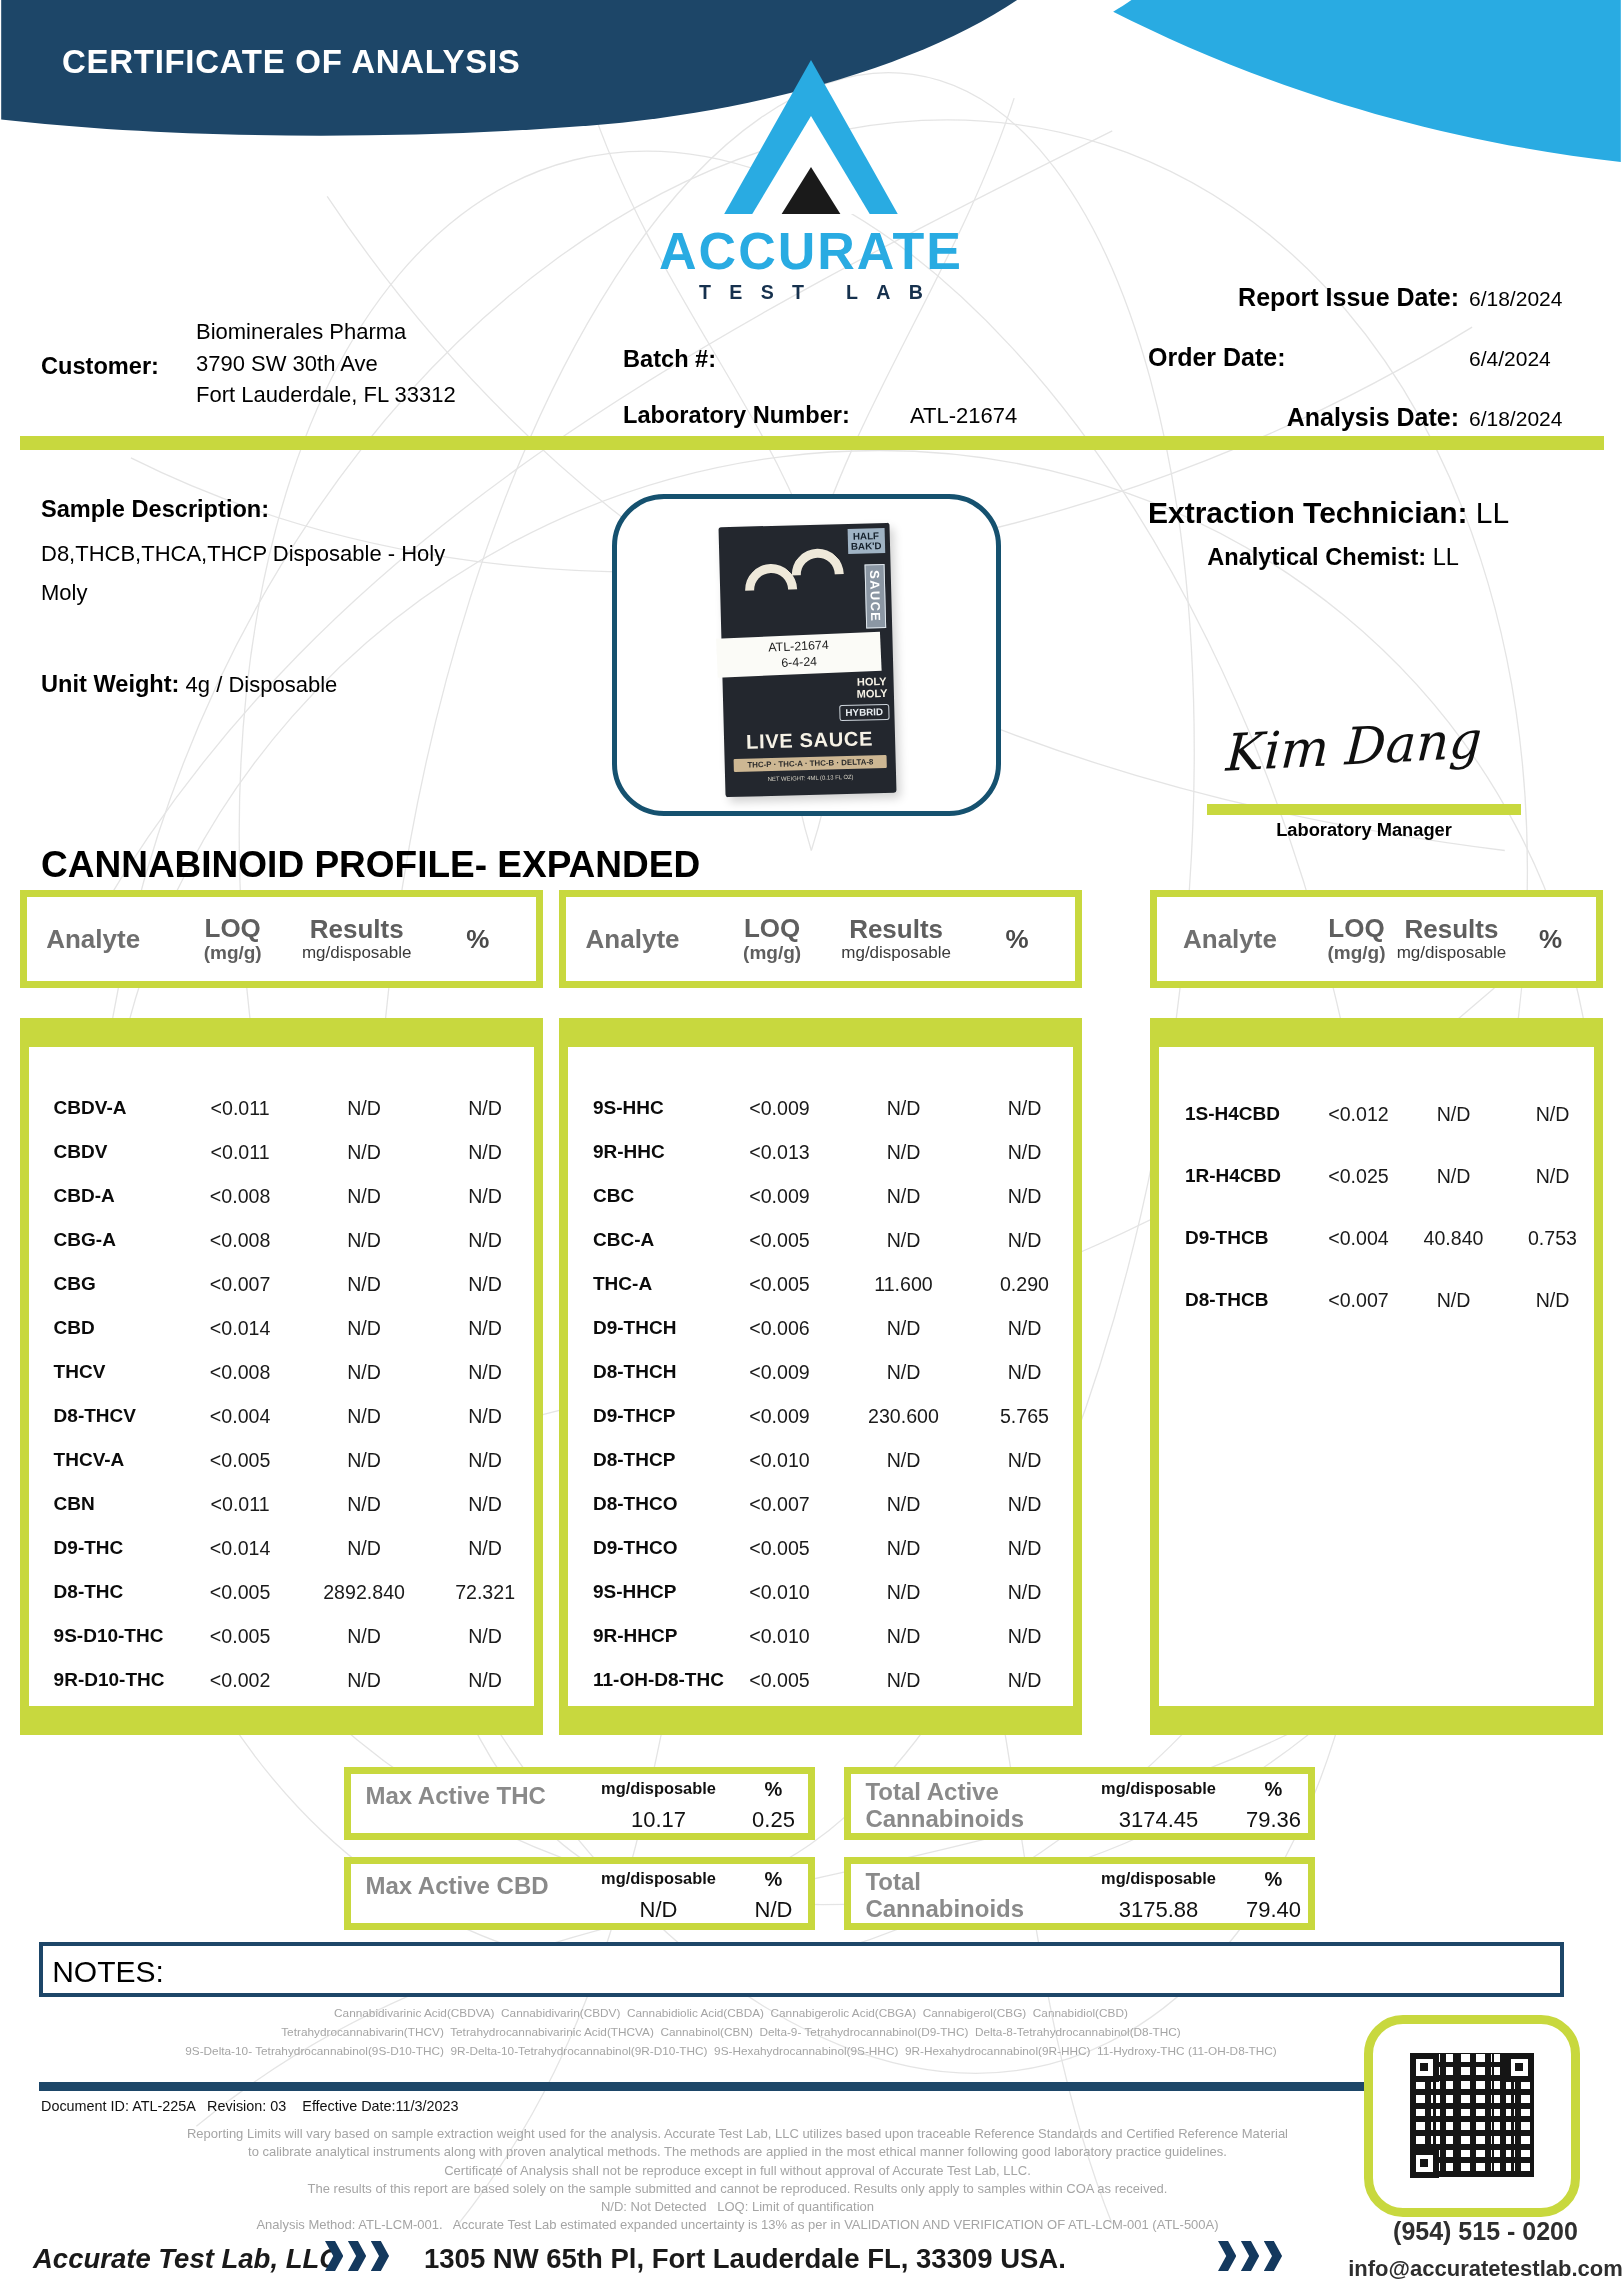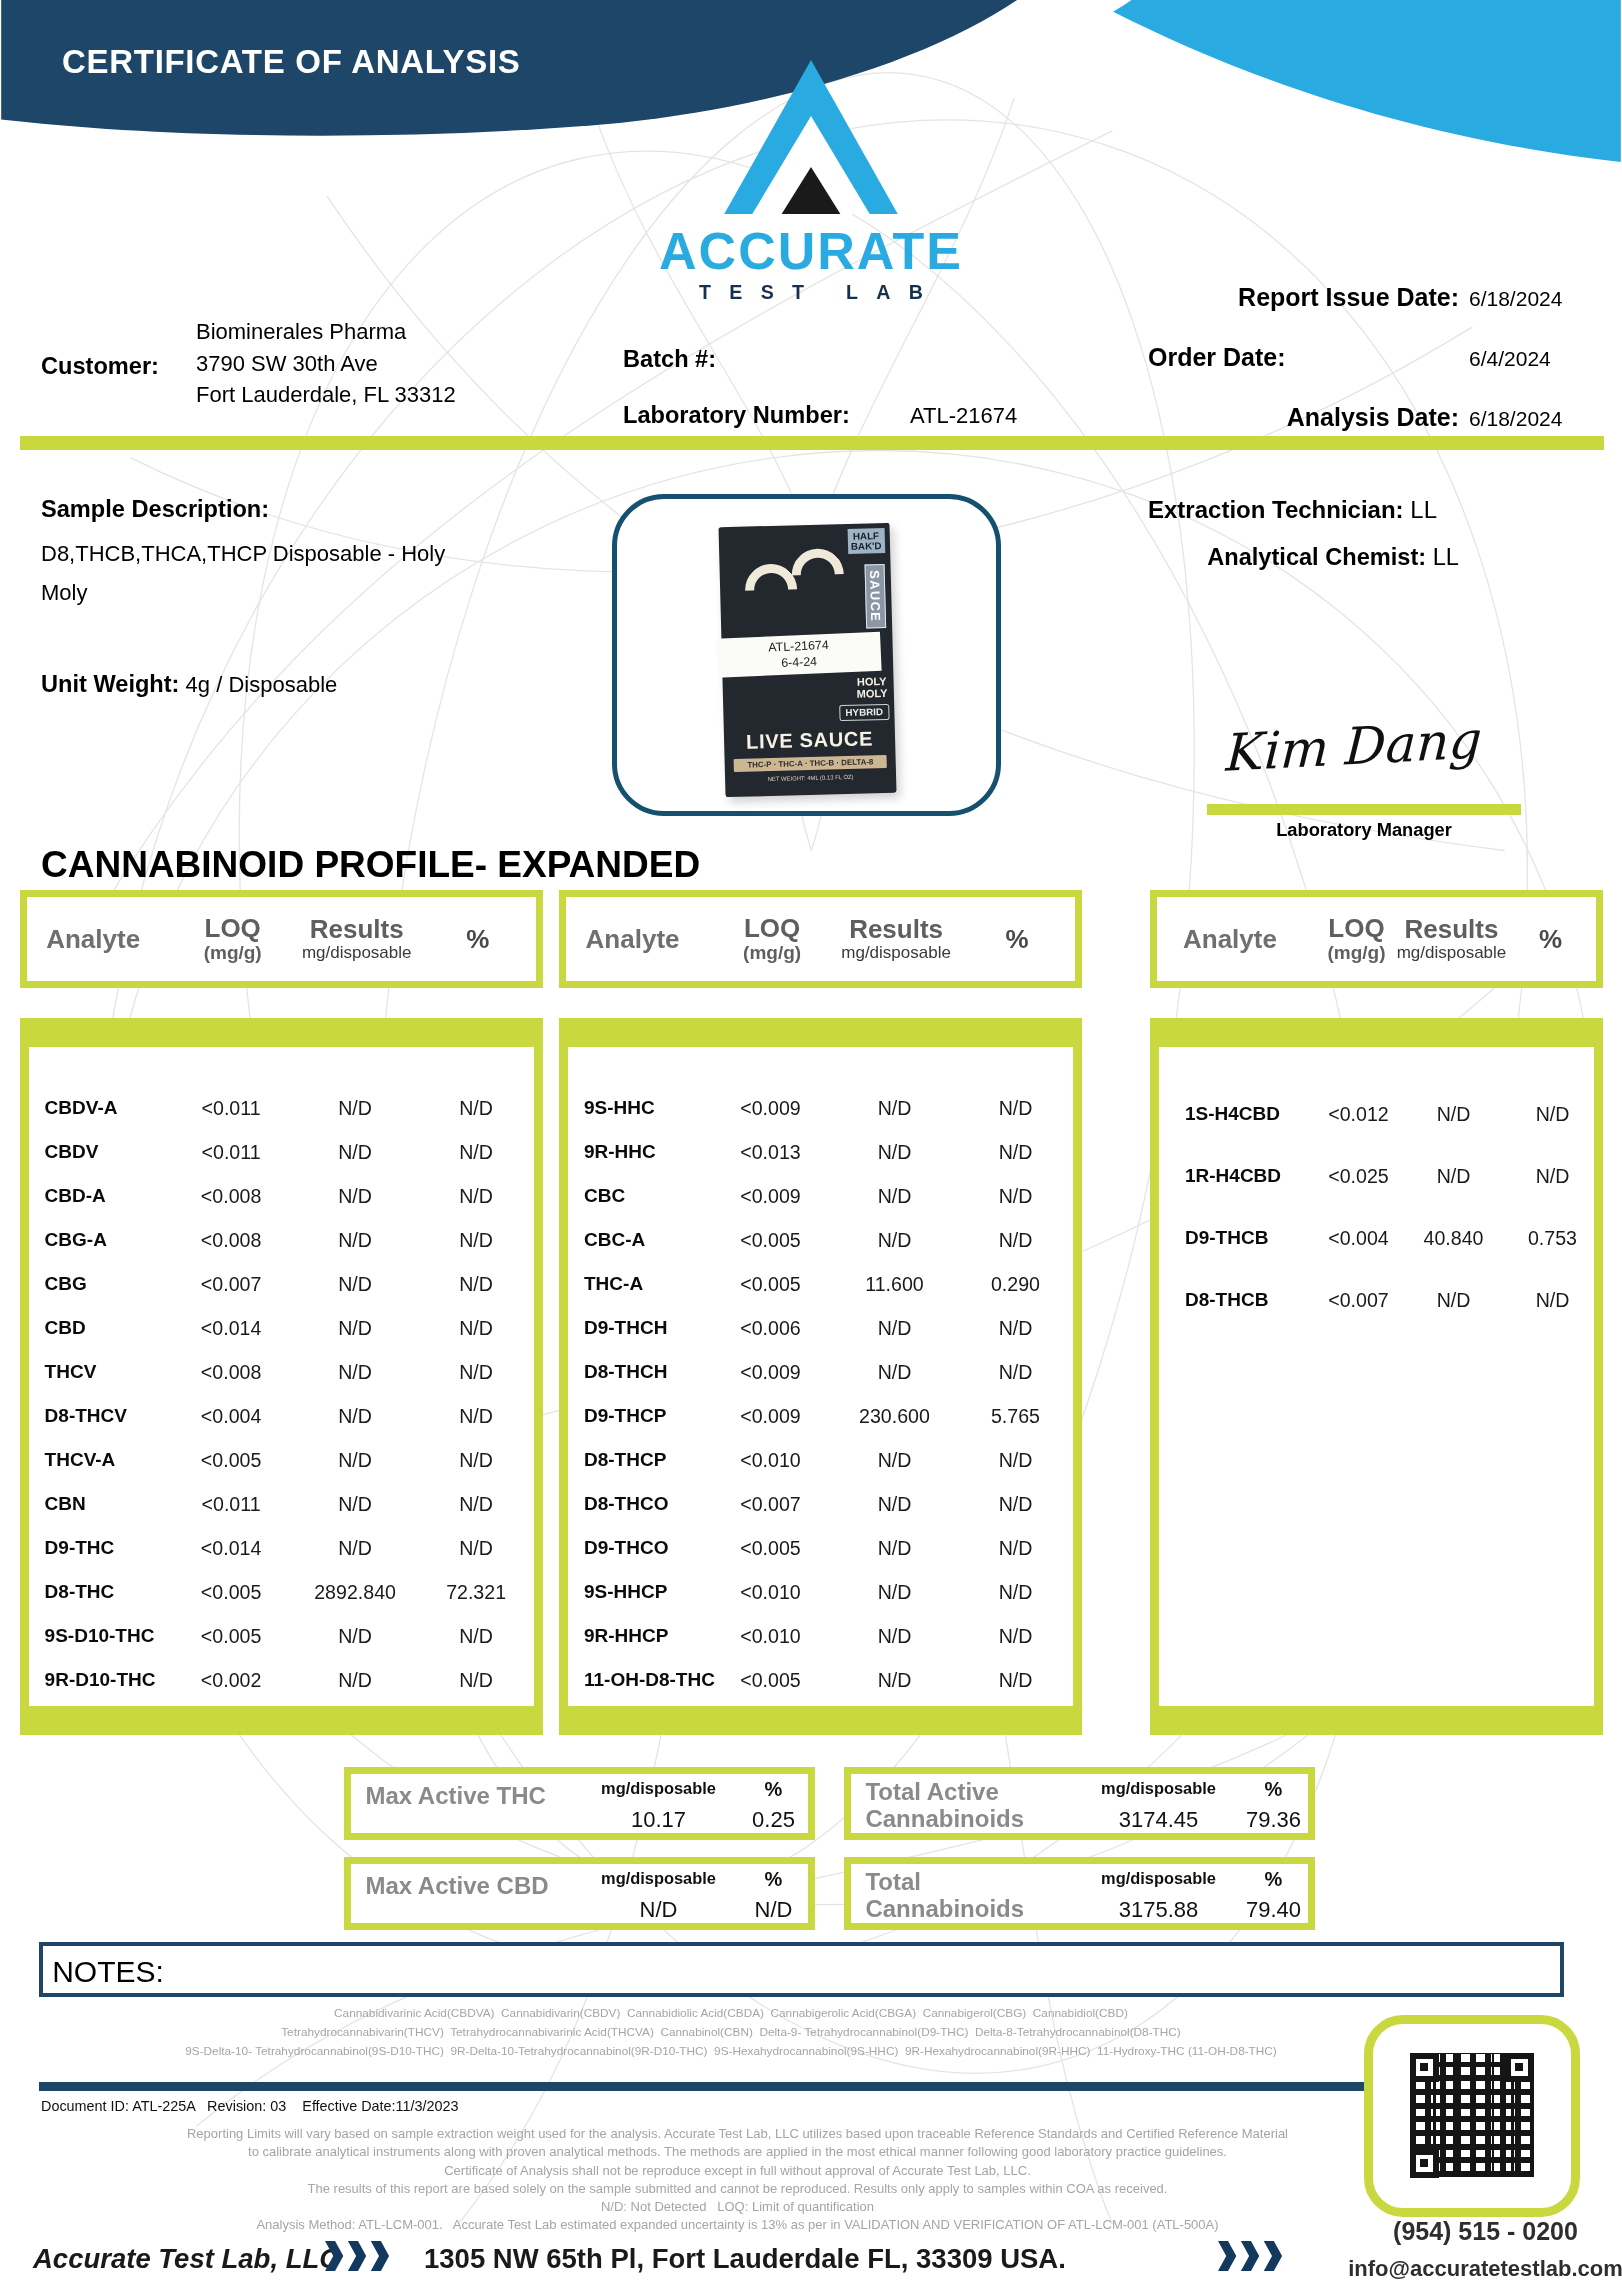--- a/index.html
+++ b/index.html
@@ -55,21 +55,21 @@
   .thead.t3{grid-template-columns:131px 85px 105px 93px;padding-left:26px;}
   .h-analyte{color:var(--grayhead);font-size:26px;font-weight:700;}
   .h-stack{display:flex;flex-direction:column;align-items:center;line-height:1.05;}
   .h-main{color:#5f5f5f;font-size:26px;font-weight:700;}
   .h-sub{color:#3a3a3a;font-size:17px;font-weight:400;}
   .h-sub.b{font-weight:700;color:#5f5f5f;font-size:19px;}
   .h-pct{color:#4a4a4a;font-size:26px;font-weight:700;text-align:center;}
   .tbody-box{position:absolute;top:1018px;height:717px;background:#fff;box-sizing:border-box;
     border:9.2px solid var(--lime);border-top-width:29.4px;border-bottom-width:29.4px;padding-top:39px;}
   .tbody-box.t3{padding-top:36px;}
-  .trow{display:grid;grid-template-columns:131px 111px 137px 105px;align-items:center;height:44px;padding-left:16px;}
+  .trow{display:grid;grid-template-columns:131px 111px 137px 105px;align-items:center;height:44px;padding-left:25px;}
   .t3 .trow{grid-template-columns:131px 85px 105px 93px;height:62px;padding-left:26px;}
   .c-analyte{font-weight:700;font-size:19px;color:#0b0b0b;white-space:nowrap;}
   .c-loq,.c-res,.c-pct{font-size:19.6px;color:#1a1a1a;text-align:center;white-space:nowrap;}
   
   .sumbox{position:absolute;width:471px;height:73px;border:7.9px solid var(--lime);background:#fff;box-sizing:border-box;}
   .sum-label{position:absolute;left:14.4px;top:7.9px;color:#8a8a8a;font-size:24px;font-weight:700;line-height:27.5px;}
   .sum-unit{position:absolute;left:229px;top:5.2px;width:157px;text-align:center;font-size:16.4px;font-weight:700;color:#111;}
   .sum-pcthdr{position:absolute;left:390px;top:3.9px;width:65px;text-align:center;font-size:20px;font-weight:700;color:#111;}
   .sum-val{position:absolute;left:229px;top:33px;width:157px;text-align:center;font-size:22px;color:#111;}
   .sum-pct{position:absolute;left:390px;top:33px;width:65px;text-align:center;font-size:22px;color:#111;}
@@ -152,21 +152,21 @@
   <div class="meta-line lbl" style="left:1148px;top:403px;width:311px;text-align:right;font-size:25px">Analysis Date:</div>
   <div class="meta-line" style="left:1469px;top:407px;font-size:21px">6/18/2024</div>
 
   <div class="limebar" style="left:19.6px;top:436px;width:1584px;height:14.4px"></div>
 
   <div class="meta-line lbl" style="left:41px;top:496px;font-size:23.6px">Sample Description:</div>
   <div class="meta-line" style="left:41px;top:541px">D8,THCB,THCA,THCP Disposable - Holy</div>
   <div class="meta-line" style="left:41px;top:580px">Moly</div>
   <div class="meta-line" style="left:41px;top:671px"><span class="lbl" style="font-size:23.6px">Unit Weight:</span><span> </span><span>4g / Disposable</span></div>
 
-  <div class="meta-line lbl" style="left:1148px;top:496px;width:311px;text-align:left;font-size:24px"><span>Extraction Technician:</span><span> </span><span style="font-weight:400">LL</span></div>
+  <div class="meta-line lbl" style="left:1148px;top:496px;width:311px;text-align:left;font-size:30px"><span>Extraction Technician:</span><span> </span><span style="font-weight:400">LL</span></div>
   <div class="meta-line lbl" style="left:1148px;top:544px;width:311px;text-align:right;font-size:23.6px"><span>Analytical Chemist:</span><span> </span><span style="font-weight:400">LL</span></div>
 
   <div class="photo-frame">
     <div class="vapebox">
       <div class="vb-brand"><span>HALF</span><br><span>BAK'D</span></div>
       <div class="vb-sauce">SAUCE</div>
       <div class="eye" style="left:25px;top:38px"></div>
       <div class="eye" style="left:72px;top:23.6px"></div>
       <div class="vb-label"><span>ATL-21674</span><br><span>6-4-24</span></div>
       <div class="vb-flavor"><span>HOLY</span><br><span>MOLY</span></div>

